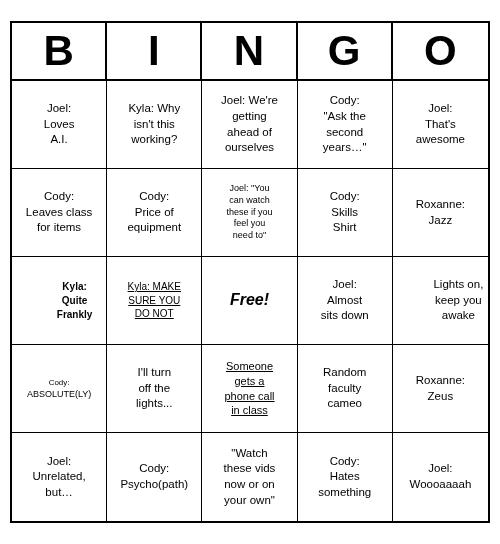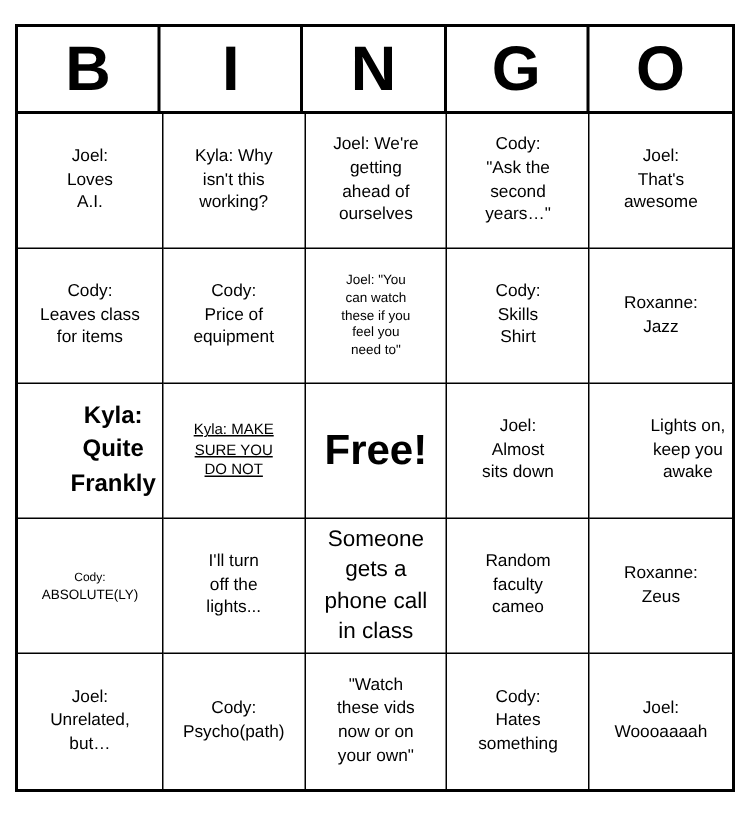--- a/index.html
+++ b/index.html
@@ -96,42 +96,42 @@
       <div class="bingo-cell">
         <span style="font-size: 9px; line-height: 1.3;">Joel: "You<br>can watch<br>these if you<br>feel you<br>need to"</span>
       </div>
       <div class="bingo-cell">
         <span style="font-size: 11.5px; line-height: 1.35;">Cody:<br>Skills<br>Shirt</span>
       </div>
       <div class="bingo-cell">
         <span style="font-size: 11.5px; line-height: 1.35;">Roxanne:<br>Jazz</span>
       </div>
       <div class="bingo-cell">
-        <span style="font-size: 16px; font-weight: bold; line-height: 1.4; margin-left: 31px;">Kyla:<br>Quite<br>Frankly</span>
+        <span style="font-size: 10px; font-weight: bold; line-height: 1.4; margin-left: 31px;">Kyla:<br>Quite<br>Frankly</span>
       </div>
       <div class="bingo-cell">
         <span style="font-size: 10px; line-height: 1.35; text-decoration: underline;">Kyla: MAKE<br>SURE YOU<br>DO NOT</span>
       </div>
       <div class="bingo-cell free">
-        <span style="font-size: 28px; font-weight: bold;">Free!</span>
+        <span style="font-size: 16px; font-weight: bold; font-style: italic;">Free!</span>
       </div>
       <div class="bingo-cell">
         <span style="font-size: 11.5px; line-height: 1.35;">Joel:<br>Almost<br>sits down</span>
       </div>
       <div class="bingo-cell">
         <span style="font-size: 11.5px; line-height: 1.35; margin-left: 36px;">Lights on,<br>keep you<br>awake</span>
       </div>
       <div class="bingo-cell">
         <span style="font-size: 9px; line-height: 1.3;"><span style="font-size:8px">Cody:</span><br>ABSOLUTE(LY)</span>
       </div>
       <div class="bingo-cell">
         <span style="font-size: 11.5px; line-height: 1.35;">I'll turn<br>off the<br>lights...</span>
       </div>
       <div class="bingo-cell">
-        <span style="font-size: 15px; line-height: 1.35;">Someone<br>gets a<br>phone call<br>in class</span>
+        <span style="font-size: 11px; line-height: 1.35; text-decoration: underline;">Someone<br>gets a<br>phone call<br>in class</span>
       </div>
       <div class="bingo-cell">
         <span style="font-size: 11.5px; line-height: 1.35; text-align: center;">Random<br>faculty<br>cameo</span>
       </div>
       <div class="bingo-cell">
         <span style="font-size: 11.5px; line-height: 1.35;">Roxanne:<br>Zeus</span>
       </div>
       <div class="bingo-cell">
         <span style="font-size: 11.5px; line-height: 1.35;">Joel:<br>Unrelated,<br>but…</span>
       </div>

